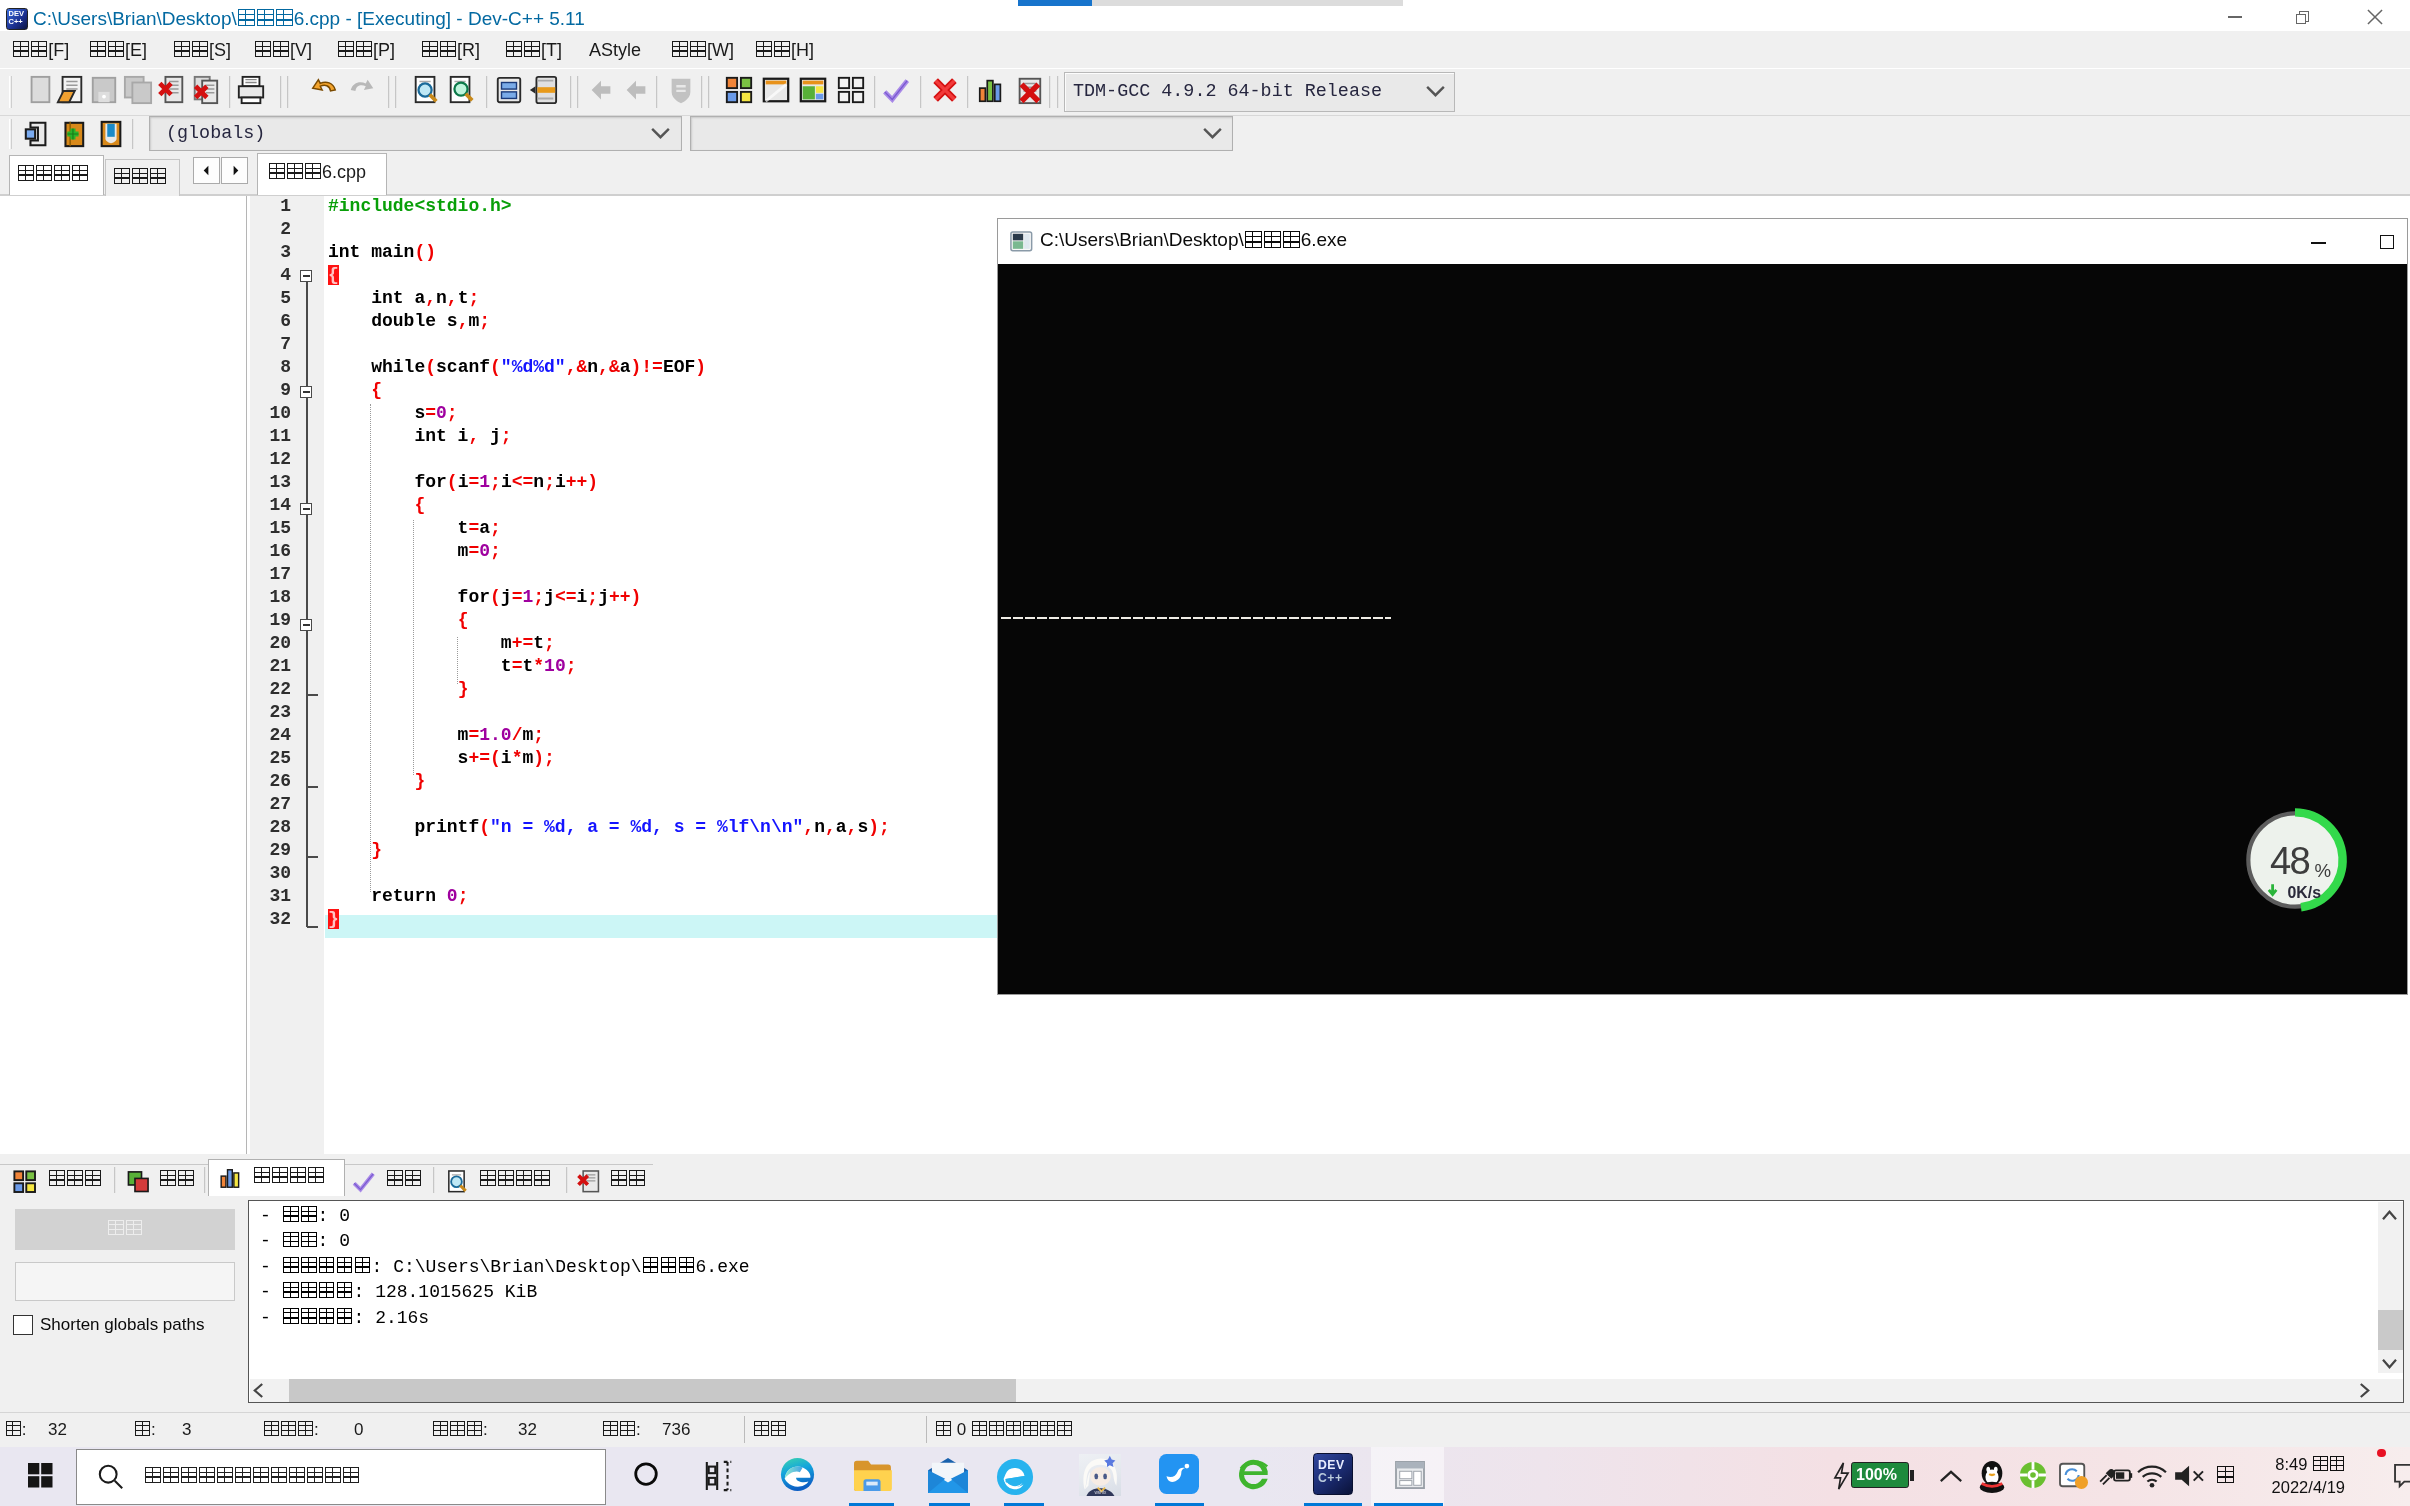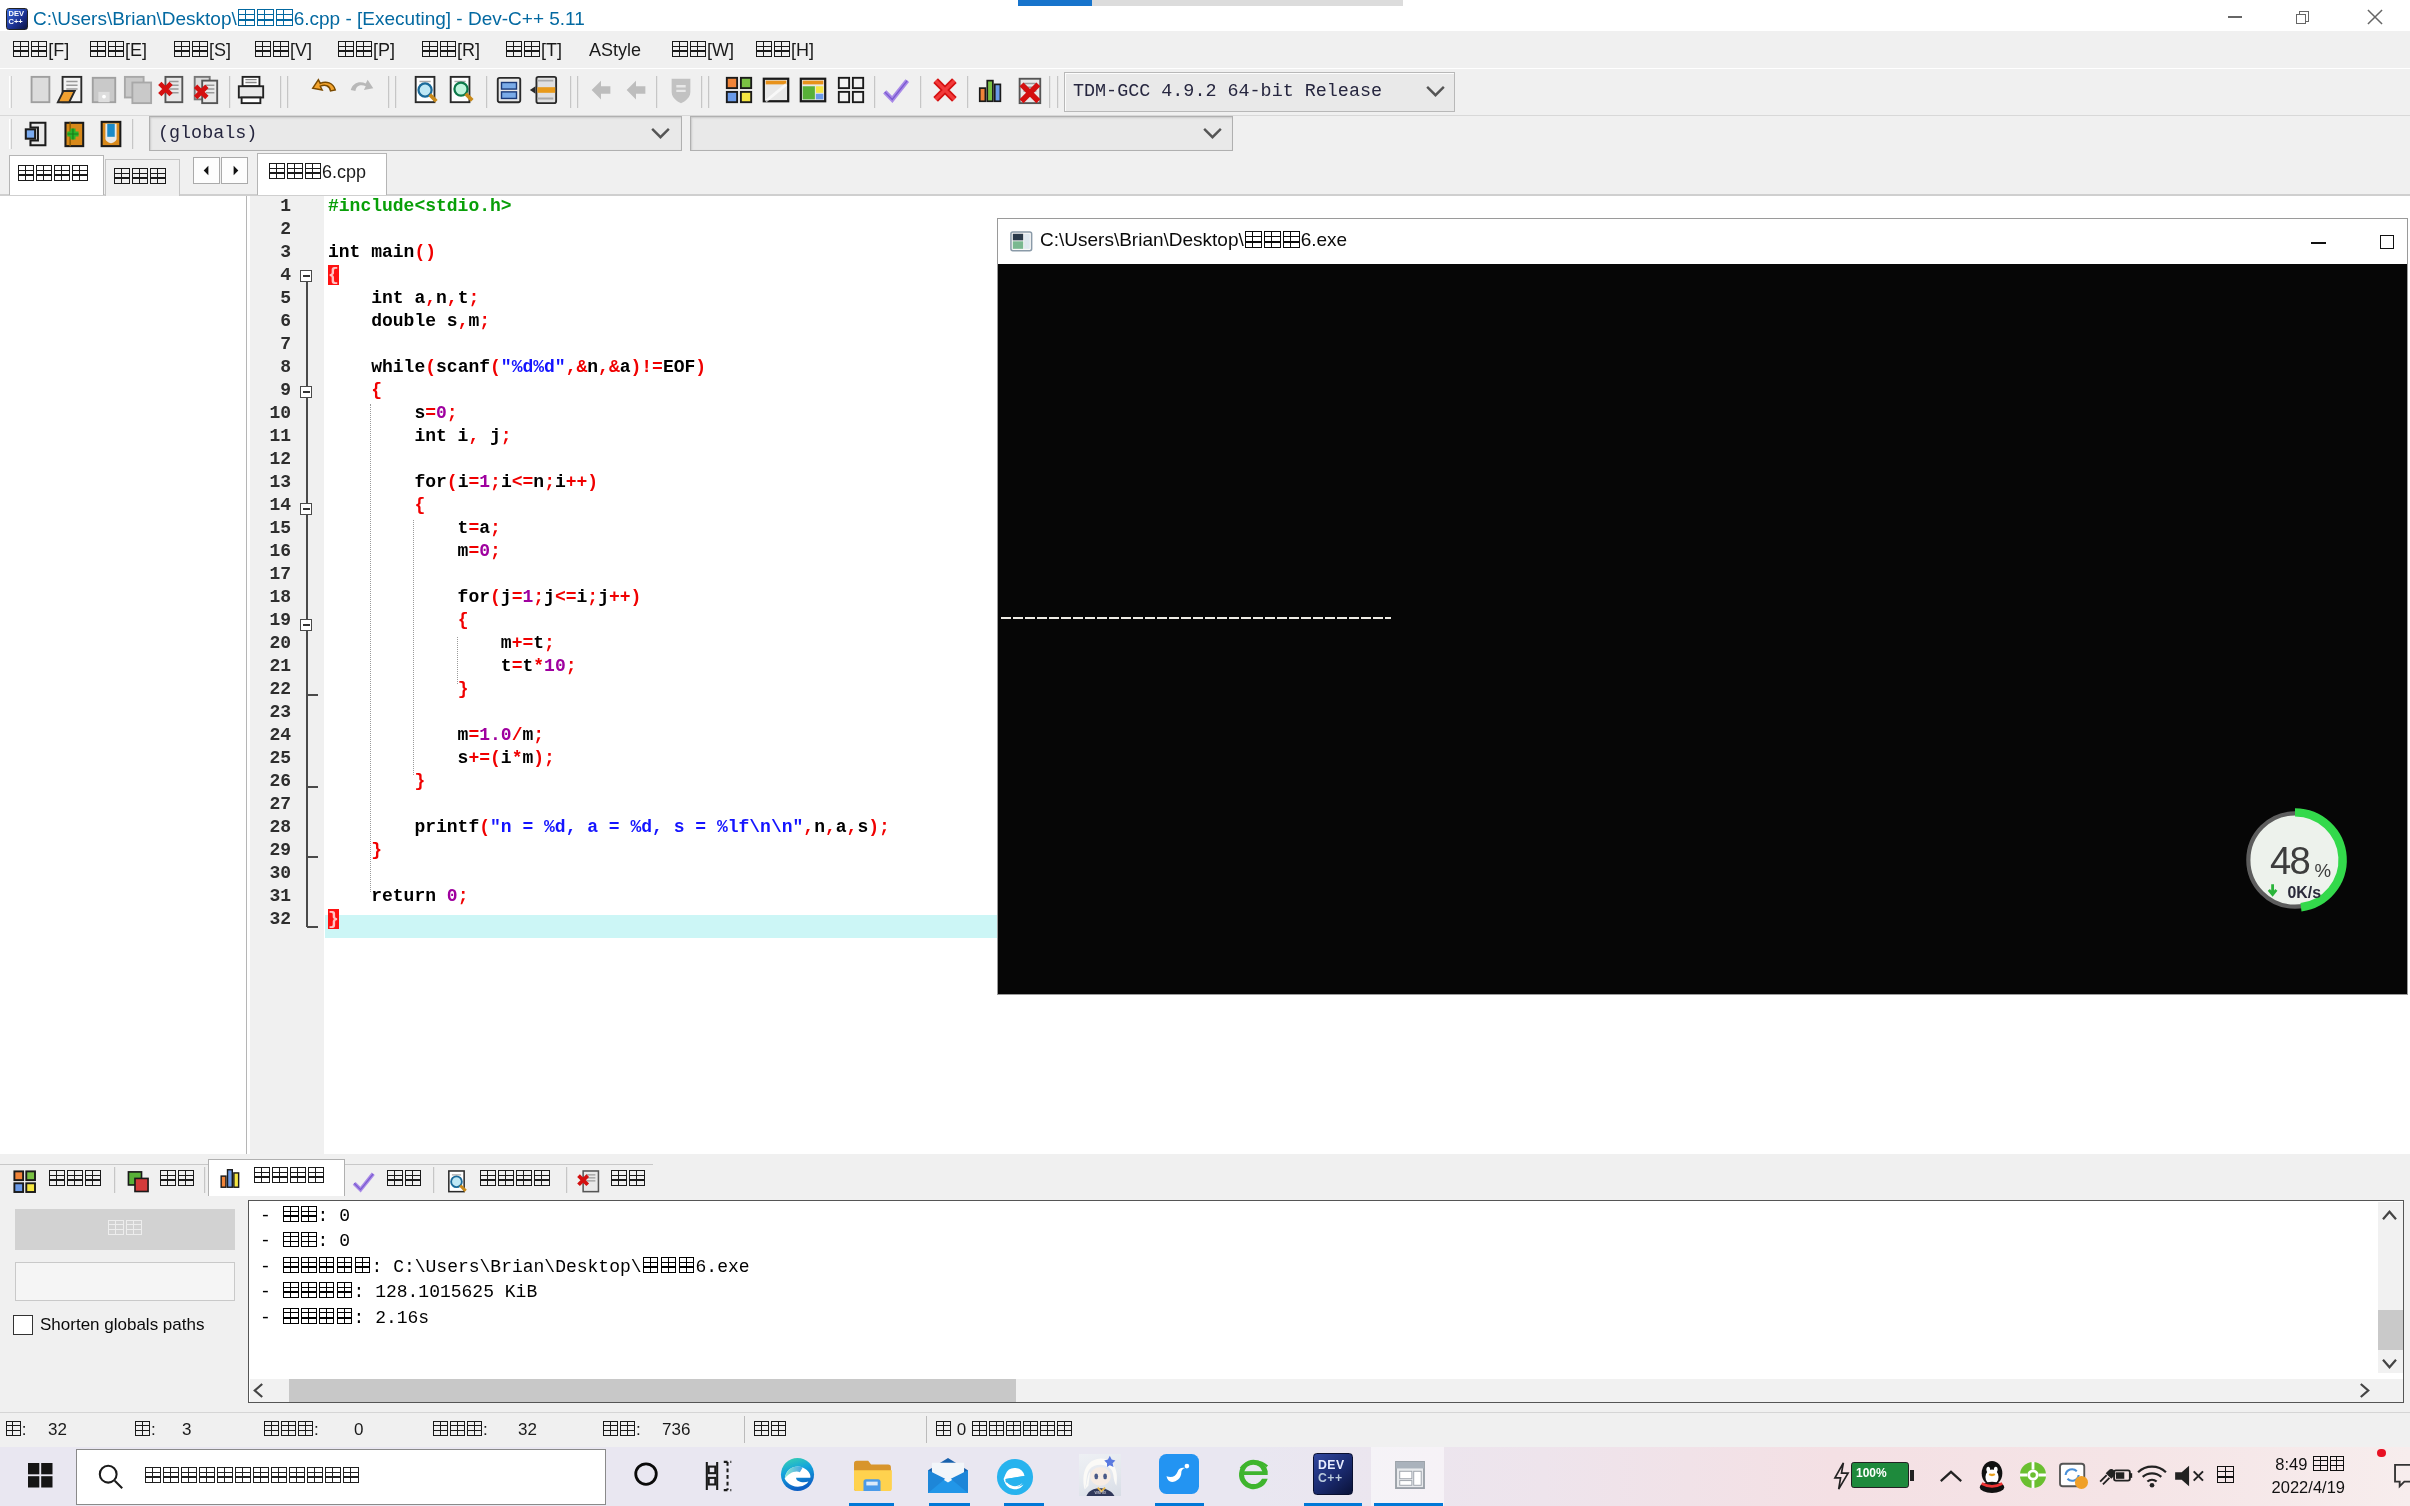--- a/index.html
+++ b/index.html
@@ -217,21 +217,21 @@
       <path d="M10 15 h12 M16 9 v12" stroke="#2ab52a" stroke-width="5.5"></path>
       <path d="M10 15 h12 M16 9 v12" stroke="#1a7a1a" stroke-width="1.2" fill="none"></path>
     </svg>
 <svg class="abs" style="left:97px;top:4.7px" width="28" height="28" viewBox="0 0 30 30">
       <rect x="5" y="2" width="20" height="26" fill="#d8891a" stroke="#1a1a1a" stroke-width="2.2"></rect>
       <path d="M9 4 h12 v16 c0 3-6 5-6 5 s-6-2-6-5 Z" fill="#e8e8e8"></path>
       <rect x="11" y="4" width="8" height="14" fill="#1a8ac8"></rect>
     </svg>
 <div class="sep" style="left:132px;top:3.8px;height:30px"></div>
 <div class="abs" style="left:149px;top:0.9px;width:533px;height:35px;background:#e9e9e9;border:0.9px solid #b0b0b0;box-shadow:inset 0.9px 0.9px 1.9px #c8c8c8"></div>
-<div class="abs" style="left:158px;top:7.5px;font-family:'Liberation Mono',monospace;font-size:18.4px;color:#26263f">(globals)</div>
+<div class="abs" style="left:166px;top:7.5px;font-family:'Liberation Mono',monospace;font-size:18.4px;color:#26263f">(globals)</div>
 <svg class="abs" style="left:650px;top:12.2px" width="21" height="13" viewBox="0 0 22 14">
       <path d="M2 2 L11 11 L20 2" fill="none" stroke="#555" stroke-width="2.6"></path>
     </svg>
 <div class="abs" style="left:690px;top:0.9px;width:543px;height:35px;background:#e9e9e9;border:0.9px solid #b0b0b0;box-shadow:inset 0.9px 0.9px 1.9px #c8c8c8"></div>
 <svg class="abs" style="left:1202px;top:12.2px" width="21" height="13" viewBox="0 0 22 14">
       <path d="M2 2 L11 11 L20 2" fill="none" stroke="#555" stroke-width="2.6"></path>
     </svg>
 </div>
 
 <div class="abs" style="left:0;top:153px;width:2411px;height:42px;background:#f0f0f0"></div>
@@ -544,21 +544,21 @@
 <div class="abs" style="left:929px;top:56px;width:41px;height:3.8px;background:#0078d7"></div>
 <div class="abs" style="left:1004px;top:56px;width:40px;height:3.8px;background:#0078d7"></div>
 <div class="abs" style="left:1155px;top:56px;width:49px;height:3.8px;background:#0078d7"></div>
 <div class="abs" style="left:1304px;top:56px;width:58px;height:3.8px;background:#0078d7"></div>
 <div class="abs" style="left:1374px;top:56px;width:69px;height:3.8px;background:#0078d7"></div>
 <svg class="abs" style="left:1831px;top:14px" width="21" height="30" viewBox="0 0 22 32">
       <path d="M13 2 L4 18 L10 18 L8 30 L18 13 L11 13 Z" fill="none" stroke="#222" stroke-width="1.8"></path>
     </svg>
 <div class="abs" style="left:1851px;top:15px;width:58px;height:26px;background:#1e8a3c;border:1.9px solid #222;border-radius:2.8px"></div>
 <div class="abs" style="left:1910px;top:22.6px;width:3.8px;height:11.3px;background:#222"></div>
-<div class="abs" style="left:1856px;top:19px;font-size:12px;font-weight:bold;color:#fff">100%</div>
+<div class="abs" style="left:1856px;top:19px;font-size:16px;font-weight:bold;color:#fff">100%</div>
 <svg class="abs" style="left:1938px;top:21px" width="26" height="17" viewBox="0 0 28 18">
       <path d="M3 14 L14 4 L25 14" fill="none" stroke="#222" stroke-width="2.4"></path>
     </svg>
 <svg class="abs" style="left:1977px;top:12.2px" width="30" height="34" viewBox="0 0 32 36">
       <ellipse cx="16" cy="15" rx="11" ry="13" fill="#111"></ellipse>
       <ellipse cx="16" cy="19" rx="7" ry="8" fill="#fff"></ellipse>
       <ellipse cx="16" cy="30" rx="13" ry="6" fill="#111"></ellipse>
       <path d="M5 26 q11 6 22 0" stroke="#e33" stroke-width="3" fill="none"></path>
       <ellipse cx="12" cy="11" rx="2" ry="3" fill="#fff"></ellipse>
       <ellipse cx="20" cy="11" rx="2" ry="3" fill="#fff"></ellipse>

